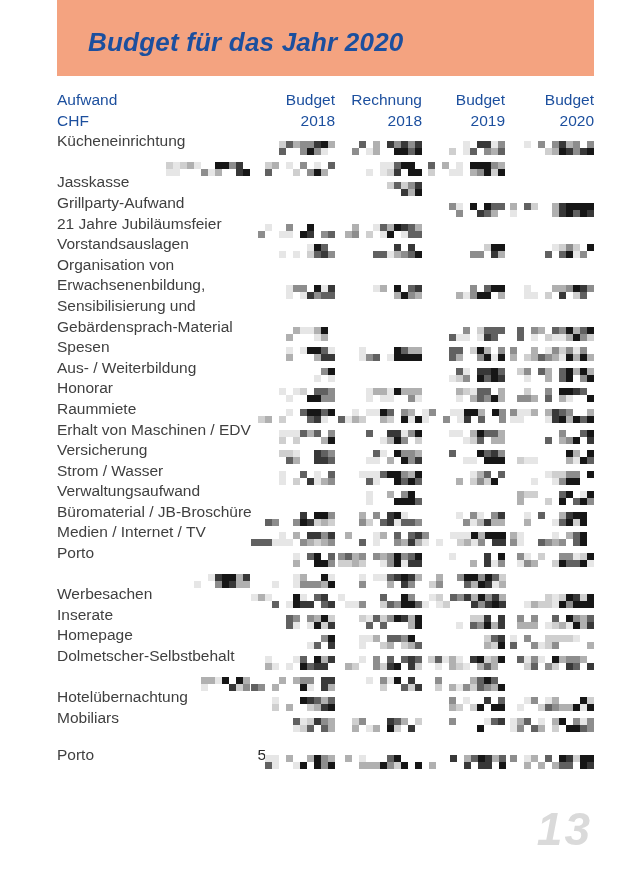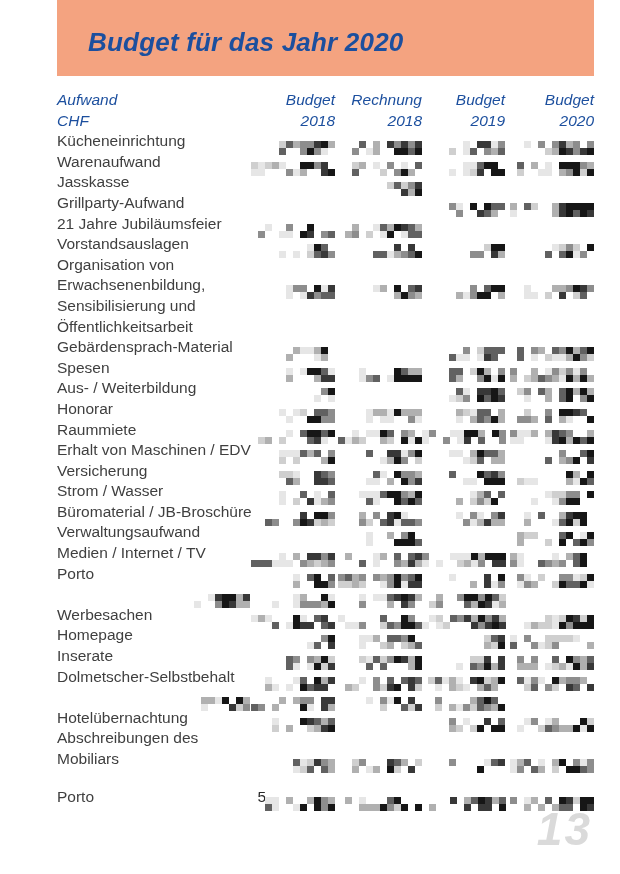--- a/index.html
+++ b/index.html
@@ -34,21 +34,20 @@
   .table{
     position:absolute;left:57px;top:90px;
     width:537px;
     font-size:15.5px;
     color:var(--text);
   }
   .thead{
     display:grid;
     grid-template-columns:193px 85px 87px 83px 89px;
     color:var(--heading);
-    font-style:italic;
     line-height:20.6px;
   }
   .thead .val{text-align:right;}
   .trow{
     display:grid;
     grid-template-columns:193px 85px 87px 83px 89px;
     line-height:20.6px;
     height:20.6px;
   }
   .trow.total{margin-top:17px;}
@@ -189,21 +188,20 @@
               <i style="background: rgb(207, 207, 207);"></i>
               <i style="background: rgb(176, 176, 176);"></i>
               <i style="background: rgb(22, 22, 22);"></i>
               <i style="background: rgb(56, 56, 56);"></i>
               <i style="background: rgb(141, 141, 141);"></i>
               <i style="background: rgb(56, 56, 56);"></i>
               <i style="background: rgb(22, 22, 22);"></i>
             </span></div>
         </div>
         <div class="trow">
-          <div class="cell lab">Warenaufwand</div>
           <div class="cell val"><span class="mosaic" style="width: 84px;">
               <i style="background: rgb(207, 207, 207);"></i>
               <i style="background: rgb(230, 230, 230);"></i>
               <i style="background: rgb(207, 207, 207);"></i>
               <i style="background: rgb(176, 176, 176);"></i>
               <i style="background: rgb(230, 230, 230);"></i>
               <i></i>
               <i></i>
               <i style="background: rgb(22, 22, 22);"></i>
               <i style="background: rgb(22, 22, 22);"></i>
@@ -572,27 +570,20 @@
             </span></div>
         </div>
         <div class="trow">
           <div class="cell lab">Sensibilisierung und</div>
           <div class="cell val"></div>
           <div class="cell val"></div>
           <div class="cell val"></div>
           <div class="cell val"></div>
         </div>
         <div class="trow">
-          <div class="cell lab">Öffentlichkeitsarbeit</div>
-          <div class="cell val"></div>
-          <div class="cell val"></div>
-          <div class="cell val"></div>
-          <div class="cell val"></div>
-        </div>
-        <div class="trow">
           <div class="cell lab">Gebärdensprach-Material</div>
           <div class="cell val"><span class="mosaic" style="width: 56px;">
               <i></i>
               <i></i>
               <i style="background: rgb(176, 176, 176);"></i>
               <i style="background: rgb(230, 230, 230);"></i>
               <i style="background: rgb(230, 230, 230);"></i>
               <i style="background: rgb(176, 176, 176);"></i>
               <i style="background: rgb(22, 22, 22);"></i>
               <i></i>
@@ -1207,111 +1198,20 @@
               <i style="background: rgb(22, 22, 22);"></i>
               <i></i>
               <i style="background: rgb(230, 230, 230);"></i>
               <i></i>
               <i></i>
               <i style="background: rgb(230, 230, 230);"></i>
               <i style="background: rgb(141, 141, 141);"></i>
               <i style="background: rgb(22, 22, 22);"></i>
               <i style="background: rgb(22, 22, 22);"></i>
               <i></i>
-              <i></i>
-            </span></div>
-        </div>
-        <div class="trow">
-          <div class="cell lab">Büromaterial / JB-Broschüre</div>
-          <div class="cell val"><span class="mosaic" style="width: 77px;">
-              <i></i>
-              <i></i>
-              <i></i>
-              <i></i>
-              <i></i>
-              <i></i>
-              <i style="background: rgb(56, 56, 56);"></i>
-              <i></i>
-              <i style="background: rgb(22, 22, 22);"></i>
-              <i style="background: rgb(22, 22, 22);"></i>
-              <i style="background: rgb(141, 141, 141);"></i>
-              <i></i>
-              <i style="background: rgb(97, 97, 97);"></i>
-              <i style="background: rgb(141, 141, 141);"></i>
-              <i></i>
-              <i></i>
-              <i style="background: rgb(141, 141, 141);"></i>
-              <i style="background: rgb(22, 22, 22);"></i>
-              <i style="background: rgb(56, 56, 56);"></i>
-              <i style="background: rgb(207, 207, 207);"></i>
-              <i style="background: rgb(176, 176, 176);"></i>
-              <i style="background: rgb(207, 207, 207);"></i>
-            </span></div>
-          <div class="cell val"><span class="mosaic" style="width: 70px;">
-              <i></i>
-              <i style="background: rgb(176, 176, 176);"></i>
-              <i></i>
-              <i style="background: rgb(141, 141, 141);"></i>
-              <i></i>
-              <i style="background: rgb(56, 56, 56);"></i>
-              <i style="background: rgb(22, 22, 22);"></i>
-              <i style="background: rgb(230, 230, 230);"></i>
-              <i></i>
-              <i></i>
-              <i></i>
-              <i style="background: rgb(141, 141, 141);"></i>
-              <i style="background: rgb(207, 207, 207);"></i>
-              <i></i>
-              <i style="background: rgb(97, 97, 97);"></i>
-              <i style="background: rgb(56, 56, 56);"></i>
-              <i style="background: rgb(230, 230, 230);"></i>
-              <i style="background: rgb(97, 97, 97);"></i>
-              <i style="background: rgb(97, 97, 97);"></i>
-              <i style="background: rgb(141, 141, 141);"></i>
-            </span></div>
-          <div class="cell val"><span class="mosaic" style="width: 56px;">
-              <i></i>
-              <i style="background: rgb(230, 230, 230);"></i>
-              <i></i>
-              <i style="background: rgb(141, 141, 141);"></i>
-              <i style="background: rgb(230, 230, 230);"></i>
-              <i></i>
-              <i style="background: rgb(141, 141, 141);"></i>
-              <i style="background: rgb(56, 56, 56);"></i>
-              <i></i>
-              <i></i>
-              <i style="background: rgb(141, 141, 141);"></i>
-              <i style="background: rgb(230, 230, 230);"></i>
-              <i style="background: rgb(176, 176, 176);"></i>
-              <i style="background: rgb(56, 56, 56);"></i>
-              <i style="background: rgb(176, 176, 176);"></i>
-              <i style="background: rgb(176, 176, 176);"></i>
-            </span></div>
-          <div class="cell val"><span class="mosaic" style="width: 77px;">
-              <i></i>
-              <i style="background: rgb(230, 230, 230);"></i>
-              <i></i>
-              <i style="background: rgb(97, 97, 97);"></i>
-              <i></i>
-              <i></i>
-              <i style="background: rgb(176, 176, 176);"></i>
-              <i style="background: rgb(56, 56, 56);"></i>
-              <i style="background: rgb(22, 22, 22);"></i>
-              <i style="background: rgb(22, 22, 22);"></i>
-              <i></i>
-              <i></i>
-              <i style="background: rgb(176, 176, 176);"></i>
-              <i></i>
-              <i></i>
-              <i></i>
-              <i style="background: rgb(230, 230, 230);"></i>
-              <i style="background: rgb(97, 97, 97);"></i>
-              <i style="background: rgb(22, 22, 22);"></i>
-              <i style="background: rgb(207, 207, 207);"></i>
-              <i style="background: rgb(22, 22, 22);"></i>
               <i></i>
             </span></div>
         </div>
         <div class="trow">
           <div class="cell lab">Verwaltungsaufwand</div>
           <div class="cell val"></div>
           <div class="cell val"><span class="mosaic" style="width: 77px;">
               <i></i>
               <i></i>
               <i></i>
@@ -1355,20 +1255,111 @@
               <i style="background: rgb(207, 207, 207);"></i>
               <i></i>
               <i style="background: rgb(22, 22, 22);"></i>
               <i></i>
               <i style="background: rgb(97, 97, 97);"></i>
               <i style="background: rgb(22, 22, 22);"></i>
               <i style="background: rgb(141, 141, 141);"></i>
             </span></div>
         </div>
         <div class="trow">
+          <div class="cell lab">Büromaterial / JB-Broschüre</div>
+          <div class="cell val"><span class="mosaic" style="width: 77px;">
+              <i></i>
+              <i></i>
+              <i></i>
+              <i></i>
+              <i></i>
+              <i></i>
+              <i style="background: rgb(56, 56, 56);"></i>
+              <i></i>
+              <i style="background: rgb(22, 22, 22);"></i>
+              <i style="background: rgb(22, 22, 22);"></i>
+              <i style="background: rgb(141, 141, 141);"></i>
+              <i></i>
+              <i style="background: rgb(97, 97, 97);"></i>
+              <i style="background: rgb(141, 141, 141);"></i>
+              <i></i>
+              <i></i>
+              <i style="background: rgb(141, 141, 141);"></i>
+              <i style="background: rgb(22, 22, 22);"></i>
+              <i style="background: rgb(56, 56, 56);"></i>
+              <i style="background: rgb(207, 207, 207);"></i>
+              <i style="background: rgb(176, 176, 176);"></i>
+              <i style="background: rgb(207, 207, 207);"></i>
+            </span></div>
+          <div class="cell val"><span class="mosaic" style="width: 70px;">
+              <i></i>
+              <i style="background: rgb(176, 176, 176);"></i>
+              <i></i>
+              <i style="background: rgb(141, 141, 141);"></i>
+              <i></i>
+              <i style="background: rgb(56, 56, 56);"></i>
+              <i style="background: rgb(22, 22, 22);"></i>
+              <i style="background: rgb(230, 230, 230);"></i>
+              <i></i>
+              <i></i>
+              <i></i>
+              <i style="background: rgb(141, 141, 141);"></i>
+              <i style="background: rgb(207, 207, 207);"></i>
+              <i></i>
+              <i style="background: rgb(97, 97, 97);"></i>
+              <i style="background: rgb(56, 56, 56);"></i>
+              <i style="background: rgb(230, 230, 230);"></i>
+              <i style="background: rgb(97, 97, 97);"></i>
+              <i style="background: rgb(97, 97, 97);"></i>
+              <i style="background: rgb(141, 141, 141);"></i>
+            </span></div>
+          <div class="cell val"><span class="mosaic" style="width: 56px;">
+              <i></i>
+              <i style="background: rgb(230, 230, 230);"></i>
+              <i></i>
+              <i style="background: rgb(141, 141, 141);"></i>
+              <i style="background: rgb(230, 230, 230);"></i>
+              <i></i>
+              <i style="background: rgb(141, 141, 141);"></i>
+              <i style="background: rgb(56, 56, 56);"></i>
+              <i></i>
+              <i></i>
+              <i style="background: rgb(141, 141, 141);"></i>
+              <i style="background: rgb(230, 230, 230);"></i>
+              <i style="background: rgb(176, 176, 176);"></i>
+              <i style="background: rgb(56, 56, 56);"></i>
+              <i style="background: rgb(176, 176, 176);"></i>
+              <i style="background: rgb(176, 176, 176);"></i>
+            </span></div>
+          <div class="cell val"><span class="mosaic" style="width: 77px;">
+              <i></i>
+              <i style="background: rgb(230, 230, 230);"></i>
+              <i></i>
+              <i style="background: rgb(97, 97, 97);"></i>
+              <i></i>
+              <i></i>
+              <i style="background: rgb(176, 176, 176);"></i>
+              <i style="background: rgb(56, 56, 56);"></i>
+              <i style="background: rgb(22, 22, 22);"></i>
+              <i style="background: rgb(22, 22, 22);"></i>
+              <i></i>
+              <i></i>
+              <i style="background: rgb(176, 176, 176);"></i>
+              <i></i>
+              <i></i>
+              <i></i>
+              <i style="background: rgb(230, 230, 230);"></i>
+              <i style="background: rgb(97, 97, 97);"></i>
+              <i style="background: rgb(22, 22, 22);"></i>
+              <i style="background: rgb(207, 207, 207);"></i>
+              <i style="background: rgb(22, 22, 22);"></i>
+              <i></i>
+            </span></div>
+        </div>
+        <div class="trow">
           <div class="cell lab">Medien / Internet / TV</div>
           <div class="cell val"><span class="mosaic" style="width: 84px;">
               <i></i>
               <i></i>
               <i></i>
               <i></i>
               <i style="background: rgb(230, 230, 230);"></i>
               <i></i>
               <i style="background: rgb(176, 176, 176);"></i>
               <i></i>
@@ -1744,20 +1735,99 @@
               <i style="background: rgb(207, 207, 207);"></i>
               <i style="background: rgb(230, 230, 230);"></i>
               <i style="background: rgb(22, 22, 22);"></i>
               <i style="background: rgb(141, 141, 141);"></i>
               <i style="background: rgb(22, 22, 22);"></i>
               <i style="background: rgb(22, 22, 22);"></i>
               <i style="background: rgb(22, 22, 22);"></i>
             </span></div>
         </div>
         <div class="trow">
+          <div class="cell lab">Inserate</div>
+          <div class="cell val"><span class="mosaic" style="width: 49px;">
+              <i style="background: rgb(97, 97, 97);"></i>
+              <i style="background: rgb(141, 141, 141);"></i>
+              <i></i>
+              <i style="background: rgb(141, 141, 141);"></i>
+              <i style="background: rgb(176, 176, 176);"></i>
+              <i style="background: rgb(22, 22, 22);"></i>
+              <i style="background: rgb(207, 207, 207);"></i>
+              <i style="background: rgb(97, 97, 97);"></i>
+              <i style="background: rgb(230, 230, 230);"></i>
+              <i></i>
+              <i style="background: rgb(230, 230, 230);"></i>
+              <i style="background: rgb(22, 22, 22);"></i>
+              <i style="background: rgb(207, 207, 207);"></i>
+              <i style="background: rgb(56, 56, 56);"></i>
+            </span></div>
+          <div class="cell val"><span class="mosaic" style="width: 63px;">
+              <i style="background: rgb(207, 207, 207);"></i>
+              <i style="background: rgb(230, 230, 230);"></i>
+              <i style="background: rgb(97, 97, 97);"></i>
+              <i style="background: rgb(207, 207, 207);"></i>
+              <i style="background: rgb(141, 141, 141);"></i>
+              <i style="background: rgb(22, 22, 22);"></i>
+              <i style="background: rgb(56, 56, 56);"></i>
+              <i style="background: rgb(176, 176, 176);"></i>
+              <i style="background: rgb(22, 22, 22);"></i>
+              <i></i>
+              <i style="background: rgb(97, 97, 97);"></i>
+              <i></i>
+              <i style="background: rgb(97, 97, 97);"></i>
+              <i></i>
+              <i></i>
+              <i></i>
+              <i style="background: rgb(176, 176, 176);"></i>
+              <i style="background: rgb(22, 22, 22);"></i>
+            </span></div>
+          <div class="cell val"><span class="mosaic" style="width: 49px;">
+              <i></i>
+              <i></i>
+              <i style="background: rgb(207, 207, 207);"></i>
+              <i style="background: rgb(207, 207, 207);"></i>
+              <i style="background: rgb(56, 56, 56);"></i>
+              <i></i>
+              <i style="background: rgb(56, 56, 56);"></i>
+              <i style="background: rgb(230, 230, 230);"></i>
+              <i></i>
+              <i style="background: rgb(97, 97, 97);"></i>
+              <i style="background: rgb(141, 141, 141);"></i>
+              <i style="background: rgb(22, 22, 22);"></i>
+              <i style="background: rgb(176, 176, 176);"></i>
+              <i style="background: rgb(56, 56, 56);"></i>
+            </span></div>
+          <div class="cell val"><span class="mosaic" style="width: 77px;">
+              <i style="background: rgb(141, 141, 141);"></i>
+              <i></i>
+              <i style="background: rgb(141, 141, 141);"></i>
+              <i></i>
+              <i></i>
+              <i style="background: rgb(97, 97, 97);"></i>
+              <i></i>
+              <i style="background: rgb(22, 22, 22);"></i>
+              <i style="background: rgb(141, 141, 141);"></i>
+              <i style="background: rgb(176, 176, 176);"></i>
+              <i style="background: rgb(97, 97, 97);"></i>
+              <i style="background: rgb(176, 176, 176);"></i>
+              <i style="background: rgb(176, 176, 176);"></i>
+              <i style="background: rgb(176, 176, 176);"></i>
+              <i></i>
+              <i style="background: rgb(230, 230, 230);"></i>
+              <i style="background: rgb(207, 207, 207);"></i>
+              <i style="background: rgb(176, 176, 176);"></i>
+              <i style="background: rgb(230, 230, 230);"></i>
+              <i style="background: rgb(22, 22, 22);"></i>
+              <i style="background: rgb(176, 176, 176);"></i>
+              <i style="background: rgb(56, 56, 56);"></i>
+            </span></div>
+        </div>
+        <div class="trow">
           <div class="cell lab">Homepage</div>
           <div class="cell val"><span class="mosaic" style="width: 28px;">
               <i></i>
               <i></i>
               <i style="background: rgb(141, 141, 141);"></i>
               <i style="background: rgb(22, 22, 22);"></i>
               <i style="background: rgb(230, 230, 230);"></i>
               <i style="background: rgb(97, 97, 97);"></i>
               <i></i>
               <i style="background: rgb(56, 56, 56);"></i>
@@ -1813,99 +1883,20 @@
               <i style="background: rgb(207, 207, 207);"></i>
               <i style="background: rgb(141, 141, 141);"></i>
               <i></i>
               <i></i>
               <i></i>
               <i></i>
               <i style="background: rgb(176, 176, 176);"></i>
             </span></div>
         </div>
         <div class="trow">
-          <div class="cell lab">Inserate</div>
-          <div class="cell val"><span class="mosaic" style="width: 49px;">
-              <i style="background: rgb(97, 97, 97);"></i>
-              <i style="background: rgb(141, 141, 141);"></i>
-              <i></i>
-              <i style="background: rgb(141, 141, 141);"></i>
-              <i style="background: rgb(176, 176, 176);"></i>
-              <i style="background: rgb(22, 22, 22);"></i>
-              <i style="background: rgb(207, 207, 207);"></i>
-              <i style="background: rgb(97, 97, 97);"></i>
-              <i style="background: rgb(230, 230, 230);"></i>
-              <i></i>
-              <i style="background: rgb(230, 230, 230);"></i>
-              <i style="background: rgb(22, 22, 22);"></i>
-              <i style="background: rgb(207, 207, 207);"></i>
-              <i style="background: rgb(56, 56, 56);"></i>
-            </span></div>
-          <div class="cell val"><span class="mosaic" style="width: 63px;">
-              <i style="background: rgb(207, 207, 207);"></i>
-              <i style="background: rgb(230, 230, 230);"></i>
-              <i style="background: rgb(97, 97, 97);"></i>
-              <i style="background: rgb(207, 207, 207);"></i>
-              <i style="background: rgb(141, 141, 141);"></i>
-              <i style="background: rgb(22, 22, 22);"></i>
-              <i style="background: rgb(56, 56, 56);"></i>
-              <i style="background: rgb(176, 176, 176);"></i>
-              <i style="background: rgb(22, 22, 22);"></i>
-              <i></i>
-              <i style="background: rgb(97, 97, 97);"></i>
-              <i></i>
-              <i style="background: rgb(97, 97, 97);"></i>
-              <i></i>
-              <i></i>
-              <i></i>
-              <i style="background: rgb(176, 176, 176);"></i>
-              <i style="background: rgb(22, 22, 22);"></i>
-            </span></div>
-          <div class="cell val"><span class="mosaic" style="width: 49px;">
-              <i></i>
-              <i></i>
-              <i style="background: rgb(207, 207, 207);"></i>
-              <i style="background: rgb(207, 207, 207);"></i>
-              <i style="background: rgb(56, 56, 56);"></i>
-              <i></i>
-              <i style="background: rgb(56, 56, 56);"></i>
-              <i style="background: rgb(230, 230, 230);"></i>
-              <i></i>
-              <i style="background: rgb(97, 97, 97);"></i>
-              <i style="background: rgb(141, 141, 141);"></i>
-              <i style="background: rgb(22, 22, 22);"></i>
-              <i style="background: rgb(176, 176, 176);"></i>
-              <i style="background: rgb(56, 56, 56);"></i>
-            </span></div>
-          <div class="cell val"><span class="mosaic" style="width: 77px;">
-              <i style="background: rgb(141, 141, 141);"></i>
-              <i></i>
-              <i style="background: rgb(141, 141, 141);"></i>
-              <i></i>
-              <i></i>
-              <i style="background: rgb(97, 97, 97);"></i>
-              <i></i>
-              <i style="background: rgb(22, 22, 22);"></i>
-              <i style="background: rgb(141, 141, 141);"></i>
-              <i style="background: rgb(176, 176, 176);"></i>
-              <i style="background: rgb(97, 97, 97);"></i>
-              <i style="background: rgb(176, 176, 176);"></i>
-              <i style="background: rgb(176, 176, 176);"></i>
-              <i style="background: rgb(176, 176, 176);"></i>
-              <i></i>
-              <i style="background: rgb(230, 230, 230);"></i>
-              <i style="background: rgb(207, 207, 207);"></i>
-              <i style="background: rgb(176, 176, 176);"></i>
-              <i style="background: rgb(230, 230, 230);"></i>
-              <i style="background: rgb(22, 22, 22);"></i>
-              <i style="background: rgb(176, 176, 176);"></i>
-              <i style="background: rgb(56, 56, 56);"></i>
-            </span></div>
-        </div>
-        <div class="trow">
           <div class="cell lab">Dolmetscher-Selbstbehalt</div>
           <div class="cell val"><span class="mosaic" style="width: 77px;">
               <i></i>
               <i style="background: rgb(230, 230, 230);"></i>
               <i></i>
               <i></i>
               <i></i>
               <i style="background: rgb(230, 230, 230);"></i>
               <i style="background: rgb(97, 97, 97);"></i>
               <i></i>
@@ -2145,27 +2136,20 @@
               <i></i>
               <i style="background: rgb(207, 207, 207);"></i>
               <i style="background: rgb(97, 97, 97);"></i>
               <i style="background: rgb(141, 141, 141);"></i>
               <i style="background: rgb(176, 176, 176);"></i>
               <i style="background: rgb(176, 176, 176);"></i>
               <i style="background: rgb(22, 22, 22);"></i>
               <i style="background: rgb(230, 230, 230);"></i>
               <i style="background: rgb(22, 22, 22);"></i>
             </span></div>
-        </div>
-        <div class="trow">
-          <div class="cell lab">Abschreibungen des</div>
-          <div class="cell val"></div>
-          <div class="cell val"></div>
-          <div class="cell val"></div>
-          <div class="cell val"></div>
         </div>
         <div class="trow">
           <div class="cell lab">Mobiliars</div>
           <div class="cell val"><span class="mosaic" style="width: 56px;">
               <i></i>
               <i></i>
               <i style="background: rgb(97, 97, 97);"></i>
               <i style="background: rgb(230, 230, 230);"></i>
               <i style="background: rgb(207, 207, 207);"></i>
               <i style="background: rgb(56, 56, 56);"></i>

